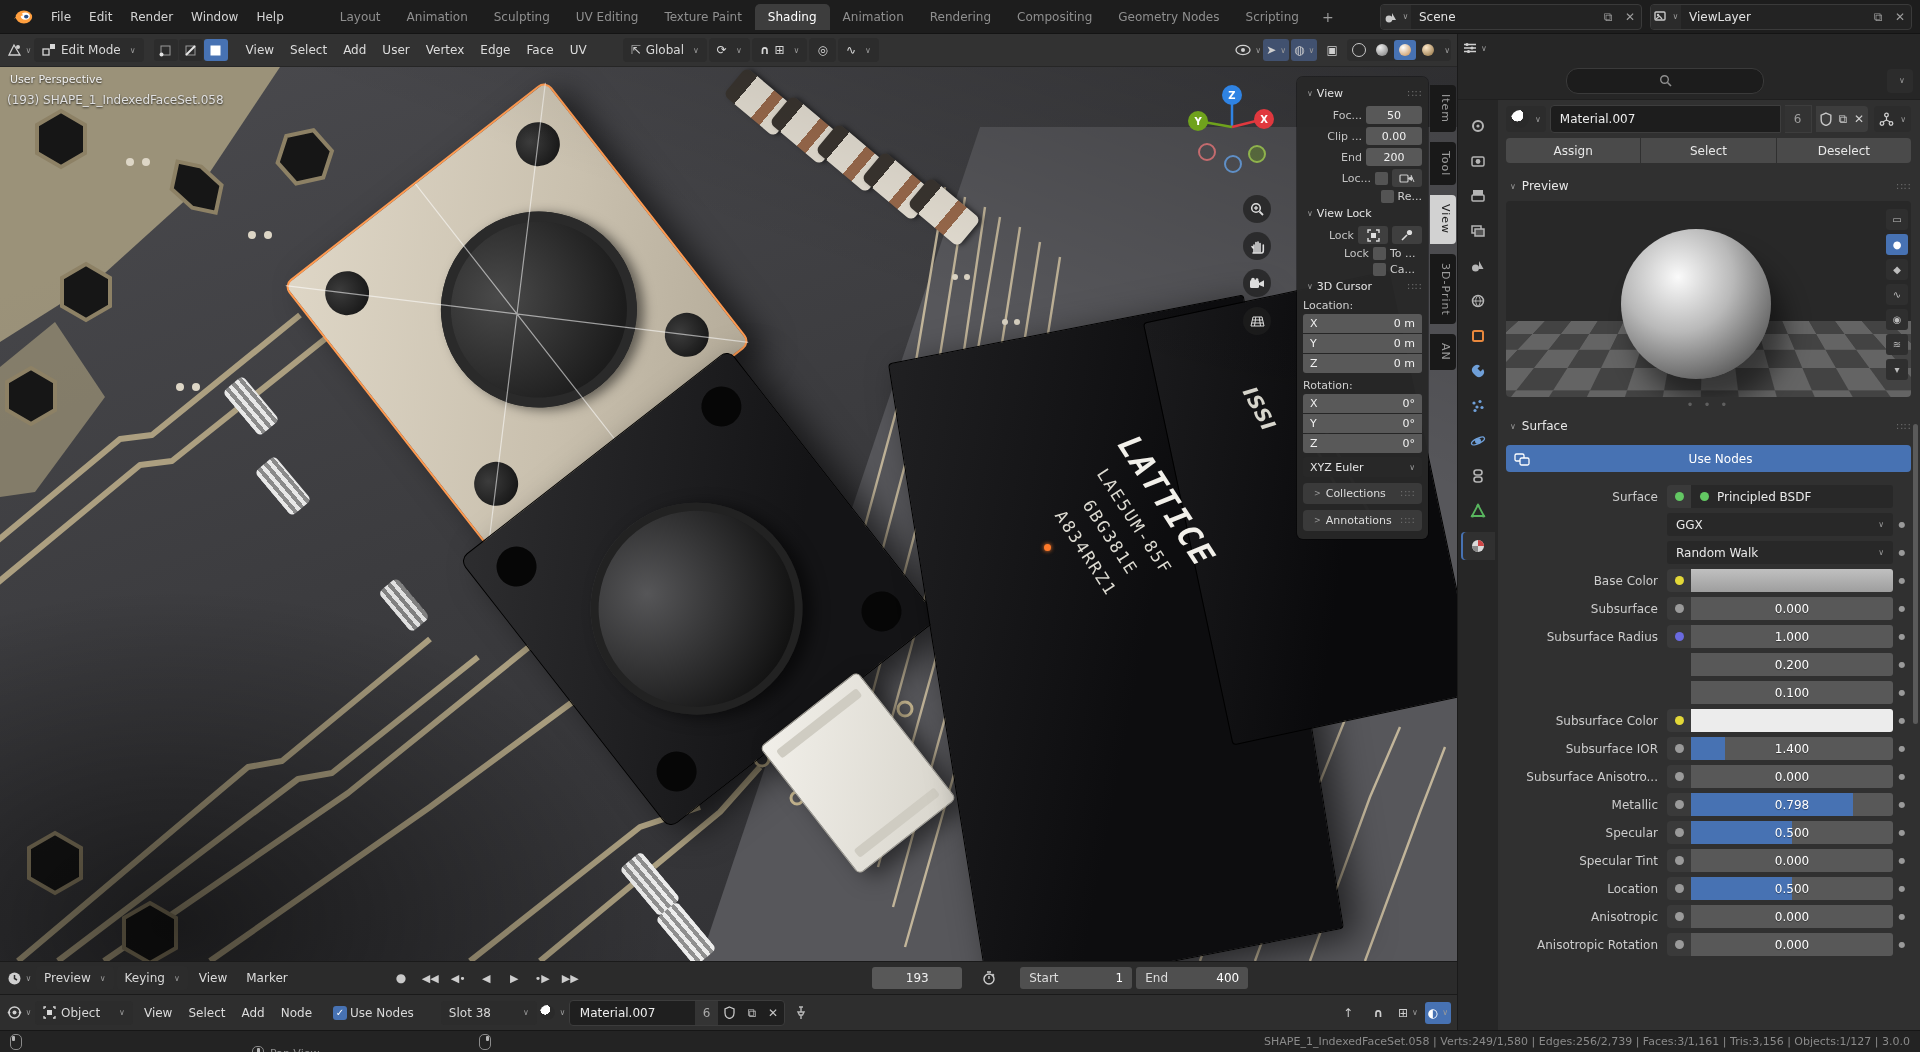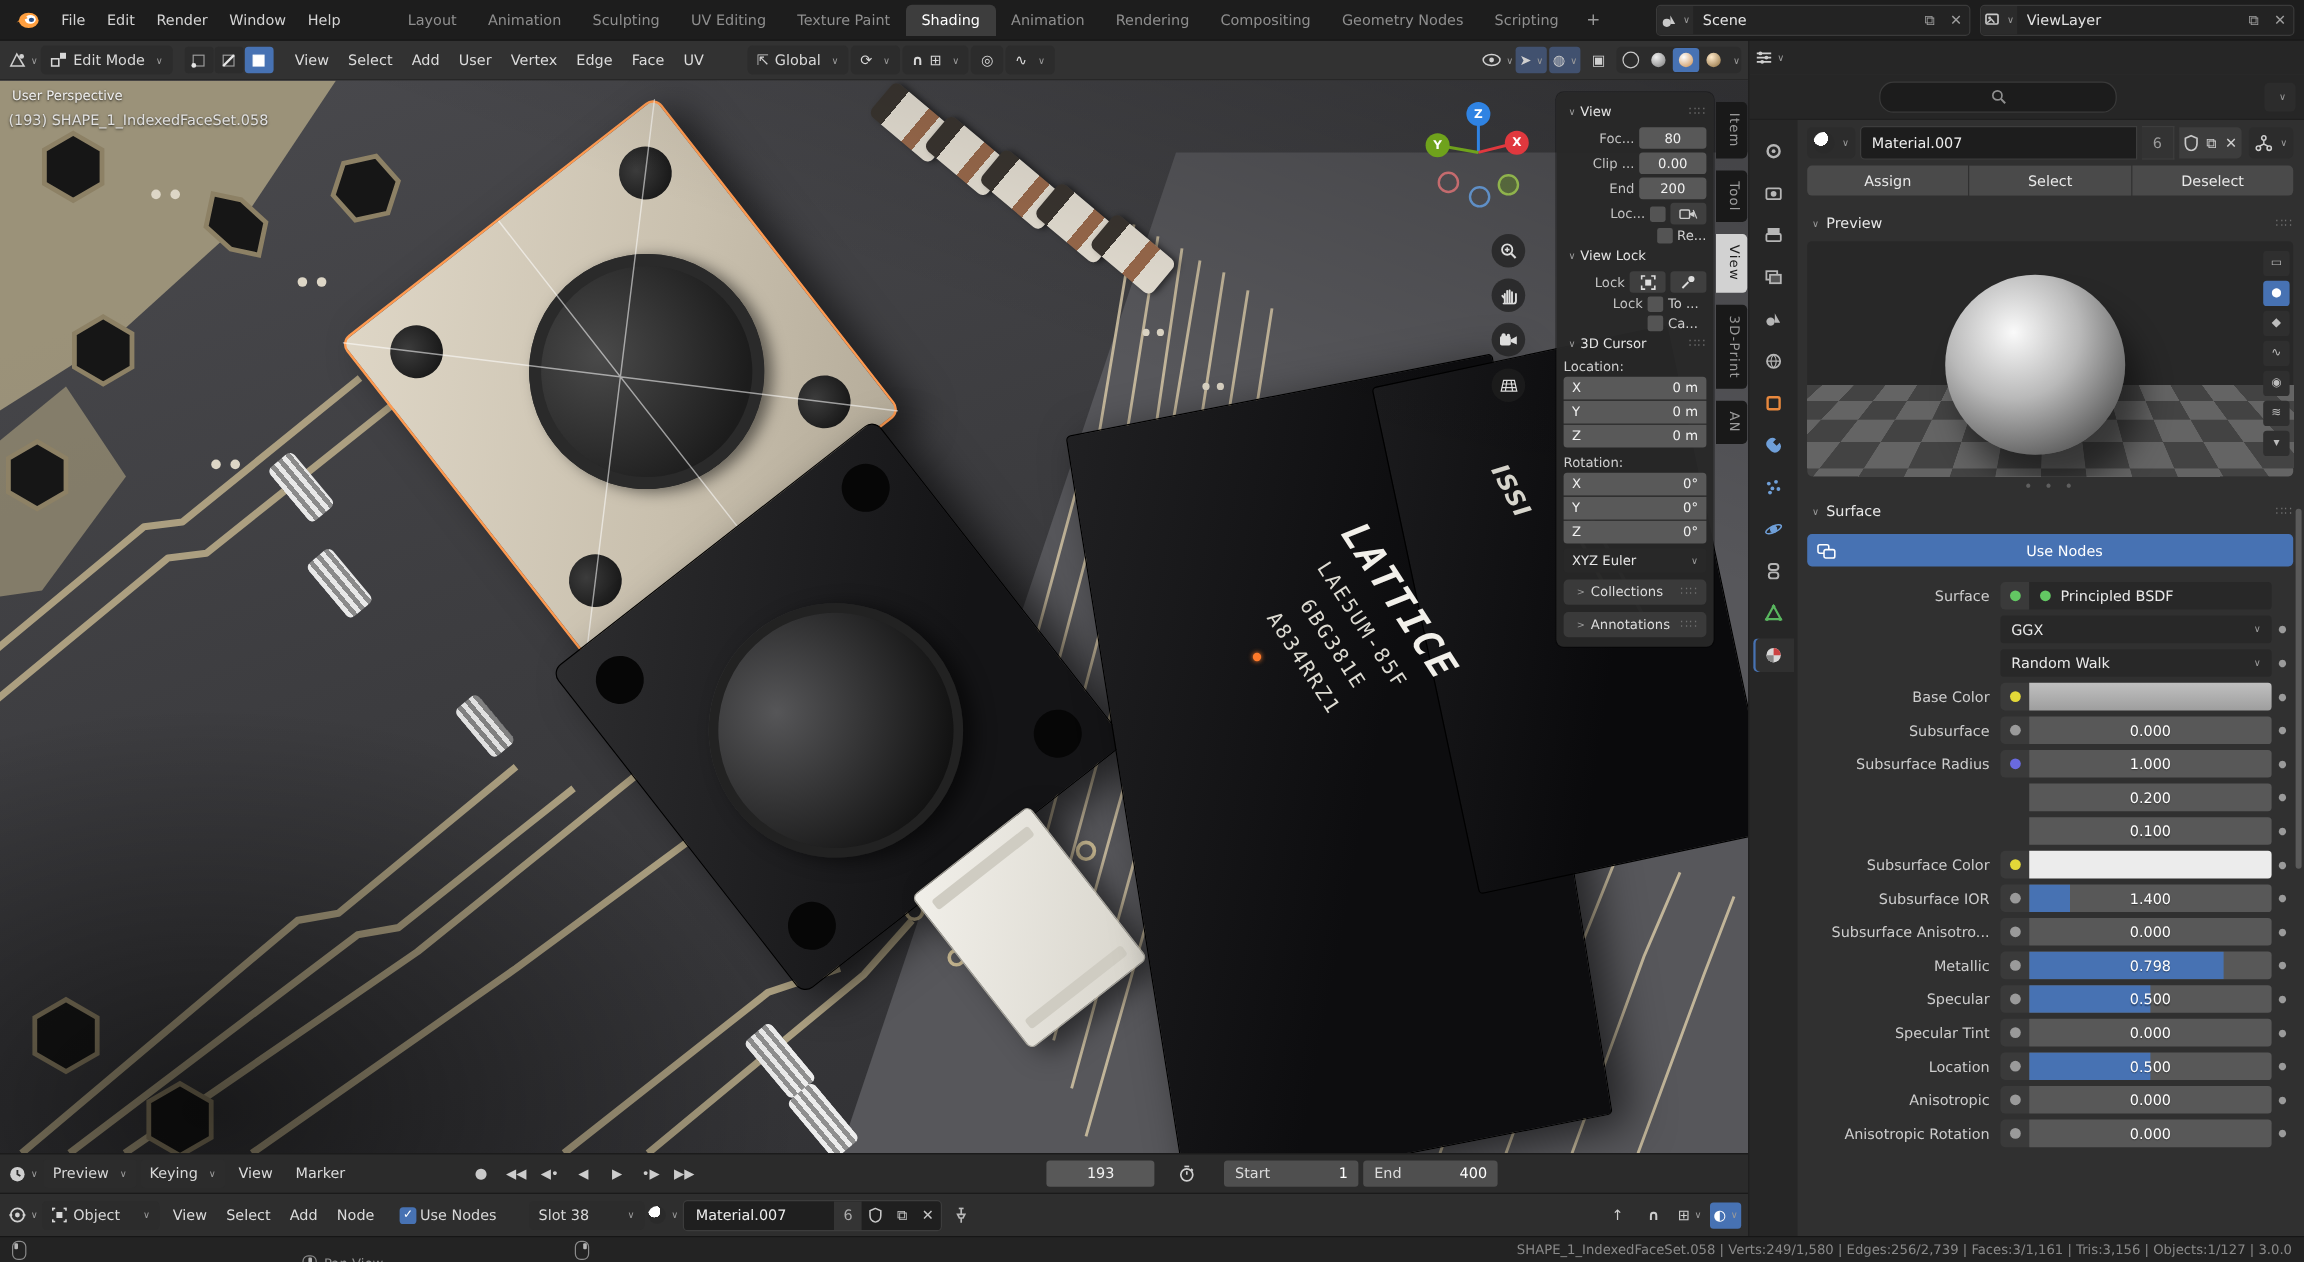--- a/index.html
+++ b/index.html
@@ -466,21 +466,21 @@
 
     <div class="npanel">
       <div class="np-sec">
           <span class="chev">∨</span>
           <span>View</span>
           <span class="grip">∷∷</span>
         </div>
       <div>
           <div class="np-row">
             <div class="np-label">Foc...</div>
-            <div class="field np-field">80</div>
+            <div class="field np-field">50</div>
           </div>
           <div class="np-row">
             <div class="np-label">Clip ...</div>
             <div class="field np-field">0.00</div>
           </div>
           <div class="np-row">
             <div class="np-label">End</div>
             <div class="field np-field">200</div>
           </div>
         </div>

